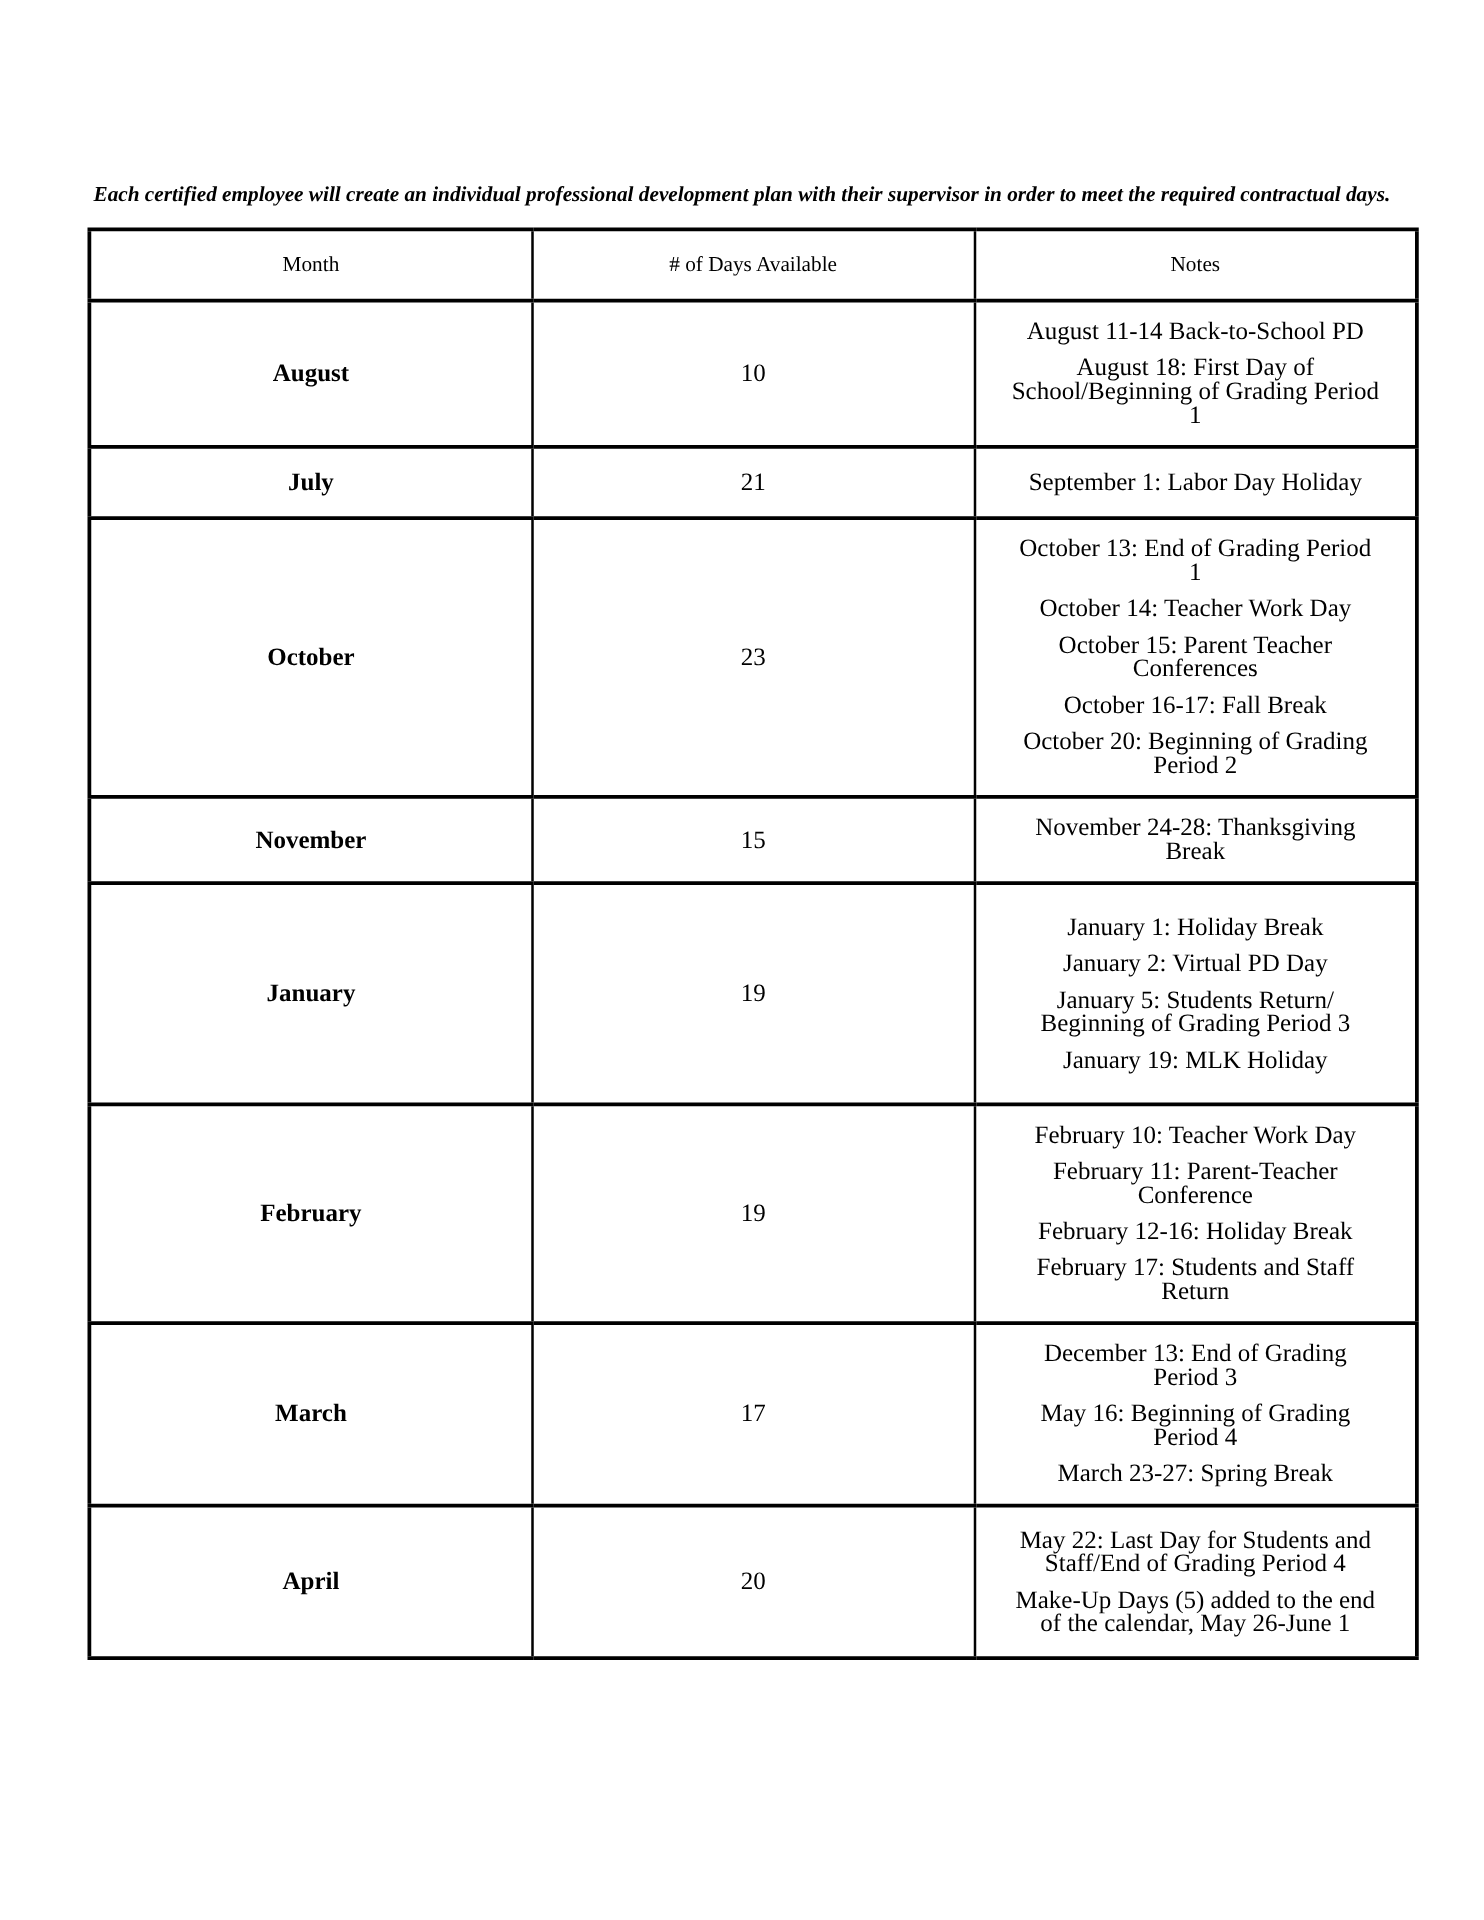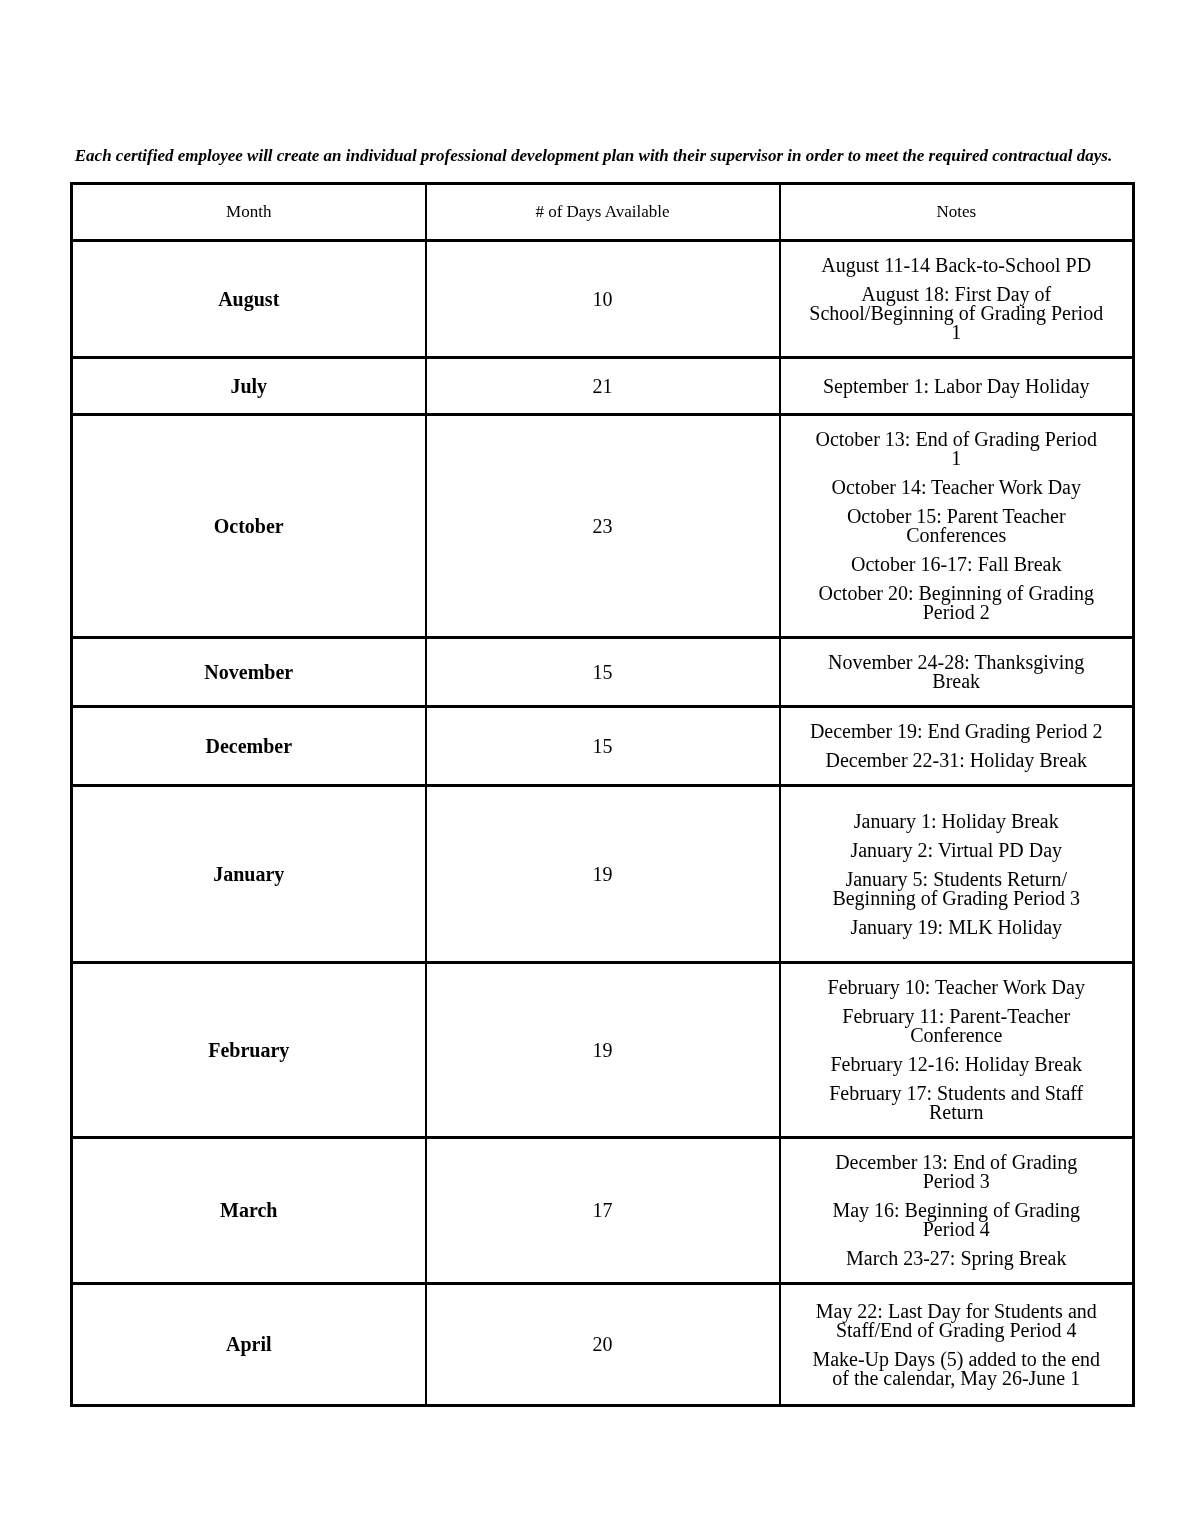--- a/index.html
+++ b/index.html
@@ -103,28 +103,20 @@
         <p class="note-p">October 20: Beginning of Grading Period 2</p>
       </td>
     </tr>
     <tr class="r-nov">
       <td class="month-cell">November</td>
       <td class="days-cell">15</td>
       <td class="notes-cell">
         <p class="note-p">November 24-28: Thanksgiving Break</p>
       </td>
     </tr>
-    <tr class="r-dec">
-      <td class="month-cell">December</td>
-      <td class="days-cell">15</td>
-      <td class="notes-cell">
-        <p class="note-p">December 19: End Grading Period 2</p>
-        <p class="note-p">December 22-31: Holiday Break</p>
-      </td>
-    </tr>
     <tr class="r-jan">
       <td class="month-cell">January</td>
       <td class="days-cell">19</td>
       <td class="notes-cell">
         <p class="note-p">January 1: Holiday Break</p>
         <p class="note-p">January 2: Virtual PD Day</p>
         <p class="note-p">January 5: Students Return/ Beginning of Grading Period 3</p>
         <p class="note-p">January 19: MLK Holiday</p>
       </td>
     </tr>

